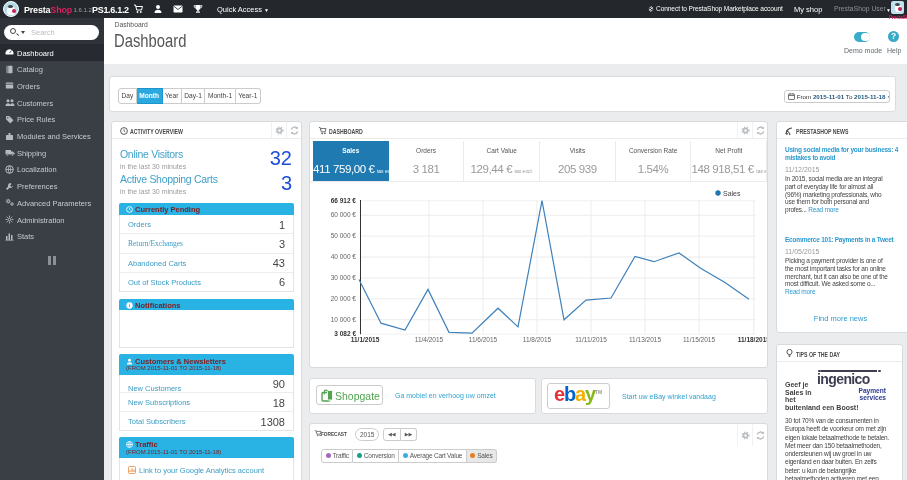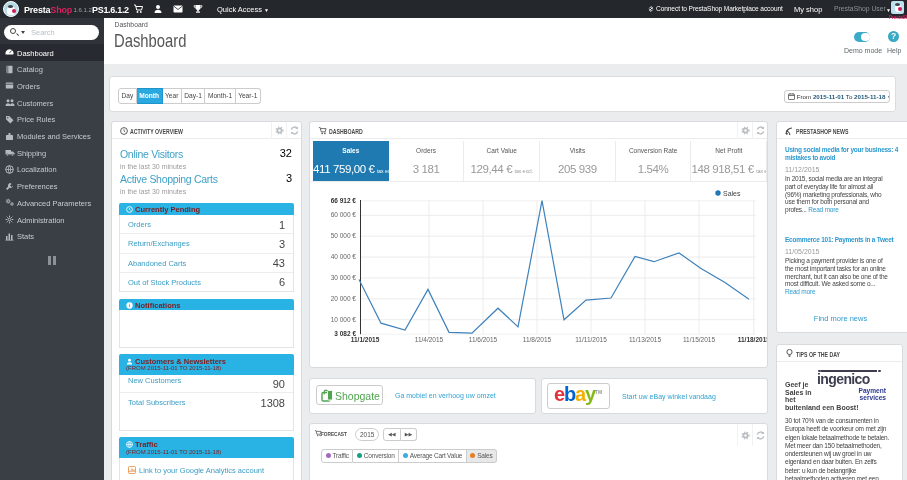--- a/index.html
+++ b/index.html
@@ -55,21 +55,21 @@
 .phead { position:relative; height:17px; border-bottom:1px solid #ebebeb; }
 .phead .t { position:absolute; left:8px; top:5.5px; font-size:6.5px; font-weight:bold; color:#484848; letter-spacing:0; white-space:nowrap; transform:scaleX(0.8); transform-origin:left center; }
 .picons { position:absolute; right:0; top:0; height:17px; display:flex; }
 .pic { width:15px; border-left:1px solid #f1f1f1; display:flex; align-items:center; justify-content:center; }
 #forepanel .picons { height:22px; }
 
 
 #actpanel { left:111px; top:121px; width:191px; height:363px; }
 .bigrow { position:relative; }
 .biglbl { position:absolute; left:8px; font-size:10.5px; color:#41a1c7; letter-spacing:-0.3px; }
-.bignum { position:absolute; right:9px; font-size:11px; color:#000000; }
+.bignum { position:absolute; right:9px; font-size:20px; color:#1d4ed8; }
 .subgray { position:absolute; left:8px; font-size:7px; color:#9b9b9b; }
 .bluebar { position:absolute; left:7px; width:175px; background:#29b2e4; color:#7f1d1d; border-radius:2px 2px 0 0; }
 .bluebar .bt { position:absolute; left:7px; font-size:7.5px; font-weight:bold; white-space:nowrap; }
 .bluebar .bs { position:absolute; left:7px; font-size:6px; white-space:nowrap; }
 .rowsbox { position:absolute; left:7px; width:175px; border:1px solid #e4e4e4; border-top:none; background:#fff; }
 .drow { position:relative; border-bottom:1px solid #ededed; }
 .drow:last-child { border-bottom:none; }
 .drow .dl { position:absolute; left:8px; font-size:7.5px; color:#3c9dc4; white-space:nowrap; }
 .drow .dv { position:absolute; right:8px; font-size:11px; color:#444; }
 
@@ -322,21 +322,21 @@
           <circle cx="4" cy="4" r="3.3" fill="none" stroke="#fff" stroke-width="1"></circle>
           <path d="M4 2.2V4l1.2 0.9" stroke="#fff" stroke-width="0.9" fill="none"></path>
         </svg> Currently Pending</div>
     </div>
     <div class="rowsbox" style="top:93px;height:77px;">
       <div class="drow" style="height:19.25px;">
         <div class="dl" style="top:5.125px;">Orders</div>
         <div class="dv" style="top:3.625px;">1</div>
       </div>
       <div class="drow" style="height:19.25px;">
-        <div class="dl" style="top:5.125px;">Return/Exchanges</div>
+        <div class="dl" style="top:5.125px;font-family:Liberation Serif, serif;">Return/Exchanges</div>
         <div class="dv" style="top:3.625px;">3</div>
       </div>
       <div class="drow" style="height:19.25px;">
         <div class="dl" style="top:5.125px;">Abandoned Carts</div>
         <div class="dv" style="top:3.625px;">43</div>
       </div>
       <div class="drow" style="height:19.25px;">
         <div class="dl" style="top:5.125px;">Out of Stock Products</div>
         <div class="dv" style="top:3.625px;">6</div>
       </div>
@@ -355,22 +355,26 @@
     </div>
     <div class="bluebar" style="top:231.5px;height:21px;">
       <div class="bt" style="top:3px;"><svg width="7" height="7" viewBox="0 0 8 8" style="vertical-align:-1px">
           <circle cx="4" cy="2.5" r="1.7" fill="#fff"></circle>
           <path d="M1 7.5c0-1.7 1.3-2.7 3-2.7s3 1 3 2.7z" fill="#fff"></path>
         </svg> Customers &amp; Newsletters</div>
       <div class="bs" style="top:11.5px;">(FROM 2015-11-01 TO 2015-11-18)</div>
     </div>
     <div class="rowsbox" style="top:252.5px;height:56.5px;">
       <div class="drow" style="height:18.833333333333332px;">
-        <div class="dl" style="top:1px;">New Customers</div>
+        <div class="dl" style="top:9px;">New Customers</div>
         <div class="dv" style="top:3.416666666666666px;">90</div>
+      </div>
+      <div class="drow" style="height:18.833333333333332px;">
+        <div class="dl" style="top:4.916666666666666px;">New Subscriptions</div>
+        <div class="dv" style="top:3.416666666666666px;">18</div>
       </div>
       <div class="drow" style="height:18.833333333333332px;">
         <div class="dl" style="top:4.916666666666666px;">Total Subscribers</div>
         <div class="dv" style="top:3.416666666666666px;">1308</div>
       </div>
     </div>
     <div class="bluebar" style="top:315px;height:21px;">
       <div class="bt" style="top:3px;"><svg width="7" height="7" viewBox="0 0 8 8" style="vertical-align:-1px">
           <circle cx="4" cy="4" r="3.4" fill="none" stroke="#fff" stroke-width="0.9"></circle>
           <path d="M0.6 4h6.8M4 0.6C2.7 1.6 2.7 6.4 4 7.4 5.3 6.4 5.3 1.6 4 0.6" fill="none" stroke="#fff" stroke-width="0.8"></path>

